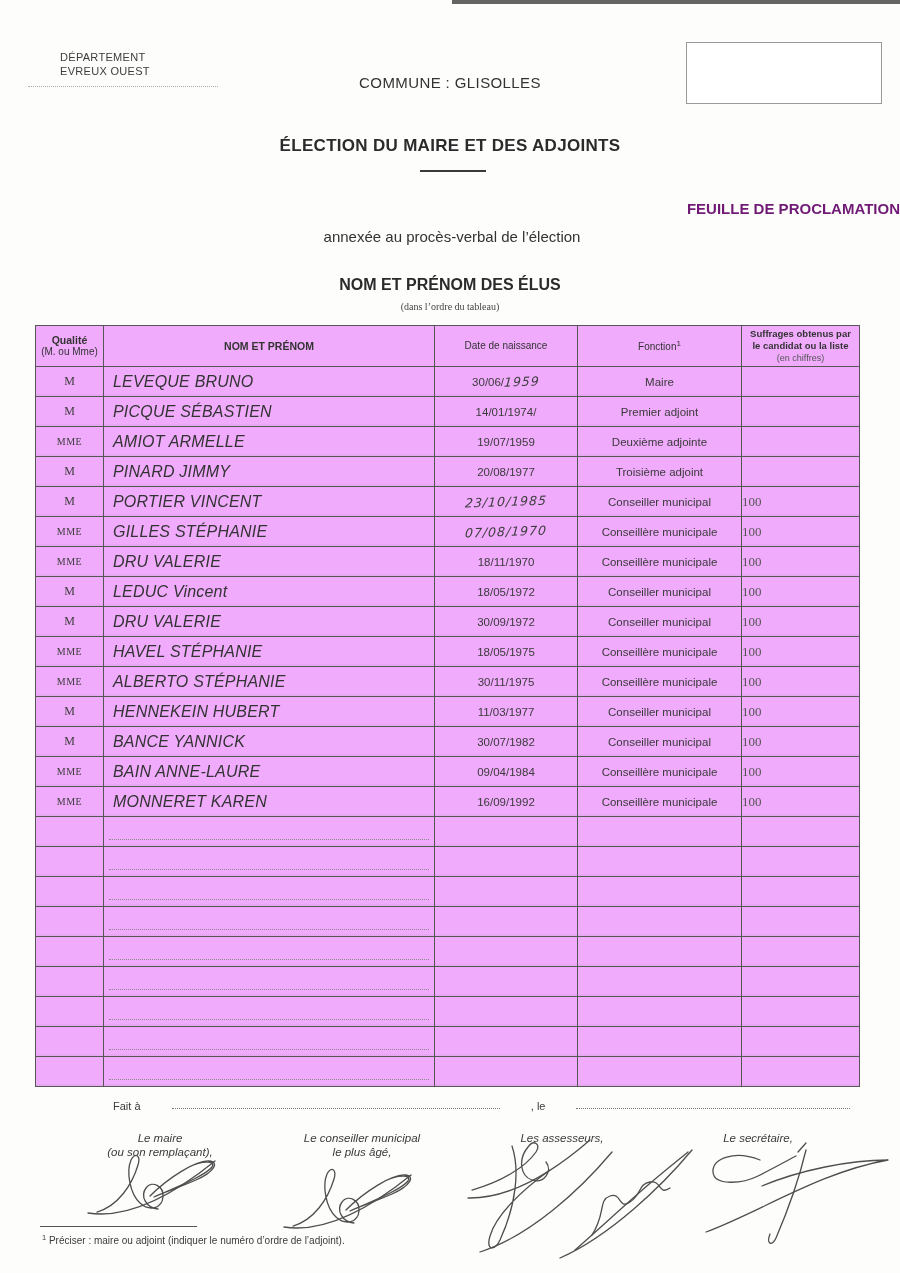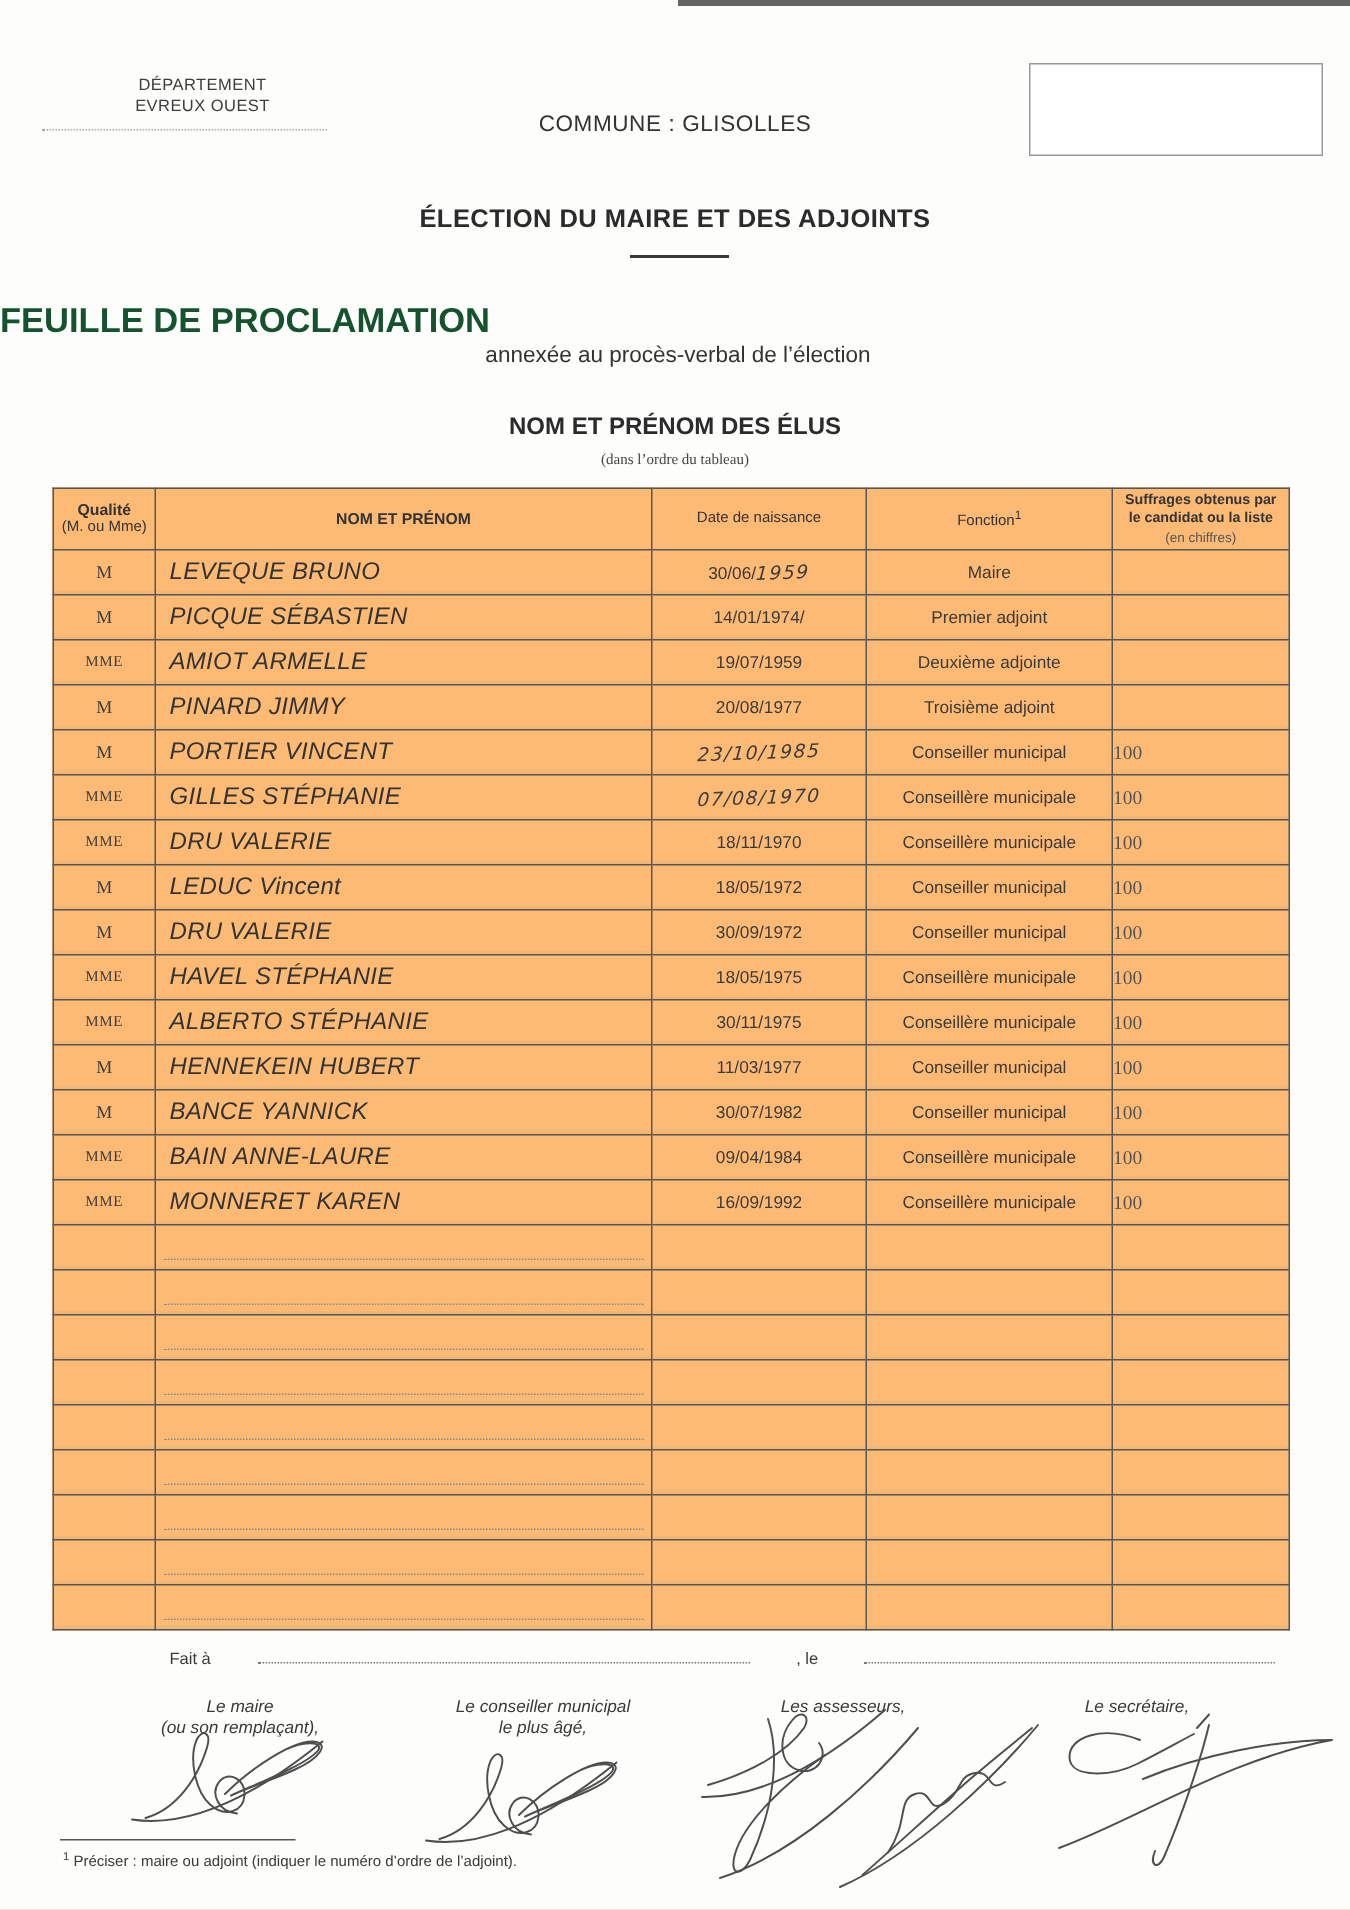--- a/index.html
+++ b/index.html
@@ -7,41 +7,41 @@
     width:900px;height:1273px;position:relative;overflow:hidden;
     background:#fdfdfc;color:#2f2f2f;
     font-family:"Liberation Sans",sans-serif;
   }
   .abs{position:absolute;}
 
   
   .scan-bar{left:452px;top:0;width:448px;height:4px;background:#4a4a4a;opacity:.85;}
 
   
-  .dept{left:60px;top:50px;width:150px;text-align:center;
+  .dept{left:60px;top:50px;width:150px;
         font-size:11px;line-height:14px;color:#3d3d3d;letter-spacing:.3px;}
   .dept-rule{left:28px;top:86px;width:190px;border-bottom:1px dotted #aaa;height:0;}
 
   
   .commune{left:0;right:0;top:74px;text-align:center;font-size:15px;color:#333;letter-spacing:.4px;}
 
   
   .stamp-box{left:686px;top:42px;width:194px;height:60px;border:1px solid #9a9a9a;background:#fff;}
 
   .title-main{left:0;right:0;top:136px;text-align:center;font-size:17px;font-weight:bold;color:#2b2b2b;letter-spacing:.3px;}
   .title-rule{left:420px;top:170px;width:66px;border-top:2px solid #3a3a3a;height:0;}
-  .title-sheet{left:0;right:0;top:200px;text-align:left;font-size:23px;font-weight:bold;color:#14532d;}
+  .title-sheet{left:0;right:0;top:200px;text-align:right;font-size:15px;font-weight:bold;color:#701a75;}
   .title-sheet-sub{left:4px;right:0;top:228px;text-align:center;font-size:15px;color:#333;}
   .title-names{left:0;right:0;top:276px;text-align:center;font-size:16px;font-weight:bold;color:#2b2b2b;}
   .title-names-note{left:0;right:0;top:301px;text-align:center;font-size:10px;color:#444;
                     font-family:"Liberation Serif",serif;}
 
   
   .tbl-wrap{left:35px;top:325px;}
-  table{border-collapse:collapse;table-layout:fixed;width:824px;background:#fdba74;}
+  table{border-collapse:collapse;table-layout:fixed;width:824px;background:#f0abfc;}
   th,td{border:1px solid #565656;padding:0;overflow:hidden;}
   thead th{height:40px;font-size:10px;line-height:12px;color:#333;font-weight:normal;vertical-align:middle;text-align:center;}
   .h-bold{font-weight:bold;font-size:10.5px;}
   .h-small{font-size:9px;color:#555;}
   thead sup{font-size:8px;}
   tbody td{height:29px;position:relative;vertical-align:middle;
            box-shadow:inset 0 -2px 0 rgba(150,150,150,0.10);}
   .c-qual{text-align:center;font-family:"Liberation Serif",serif;font-size:12px;color:#3c3c3c;}
   .c-qual.mme{font-size:10px;letter-spacing:.5px;}
   .c-nom{padding-left:9px;font-size:16px;letter-spacing:.2px;color:#333;font-style:italic;}

